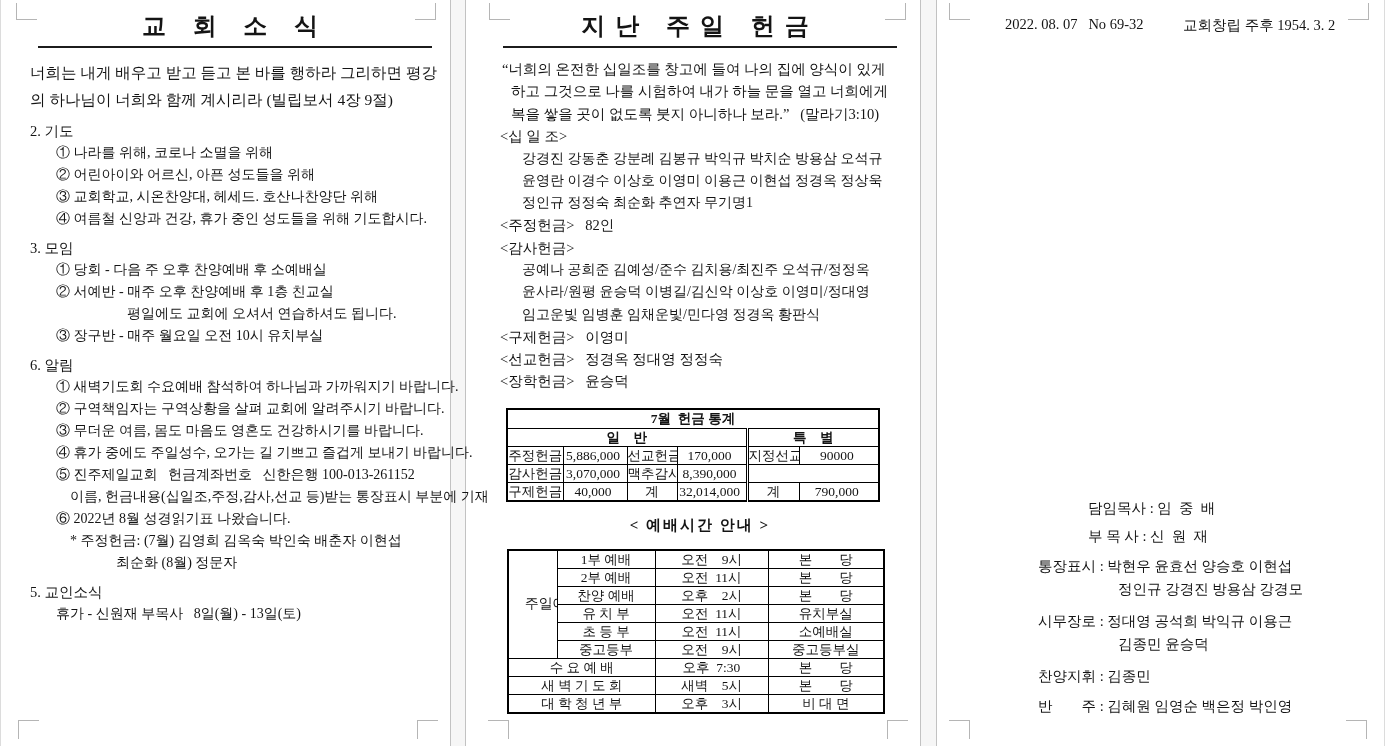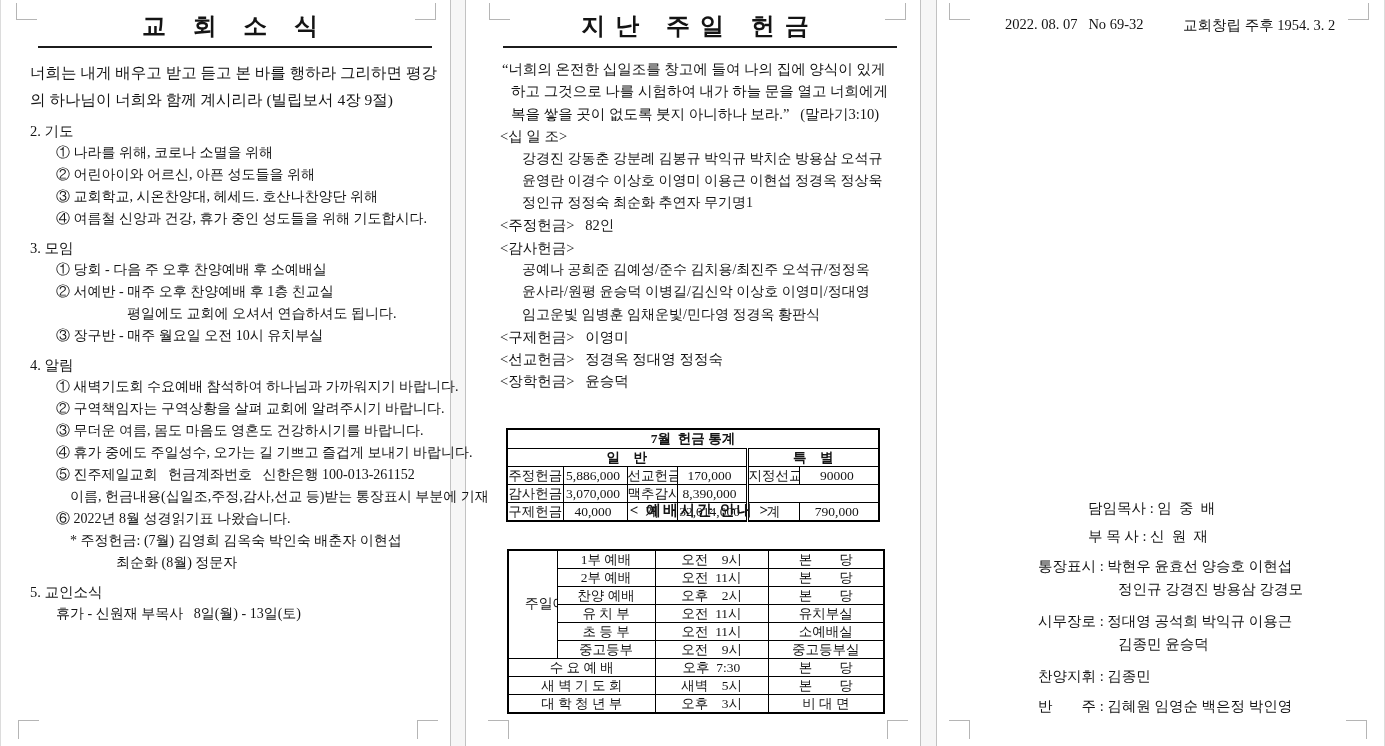--- a/index.html
+++ b/index.html
@@ -47,29 +47,29 @@
   .quote .vline{padding-left:0;}
   .quote .vline + .vline{padding-left:9px;}
   .offerings{margin-top:0;padding-left:5px;}
   .off .ln{line-height:22.3px;}
   .off-label{font-size:14.5px;}
   .off-names{padding-left:22px;}
 
   table{border-collapse:collapse;table-layout:fixed;
         font-size:13.5px;text-align:center;}
   td{border:1px solid #000;padding:0;line-height:16px;height:17px;overflow:hidden;white-space:nowrap;}
-  .stats{position:absolute;left:11px;top:428px;width:372px;border:2px solid #000;}
+  .stats{position:absolute;left:11px;top:408px;width:372px;border:2px solid #000;}
   .stats .t-title{font-weight:700;height:18px;}
   .stats .t-group{font-weight:700;}
   .stats .amt{padding-right:4px;}
   .stats .dbl{border-left:3px double #000;}
   .c1{width:56px;} .c2{width:64px;} .c3{width:50px;}
   .c4{width:70px;} .c5{width:52px;} .c6{width:80px;}
 
-  .svc-title{position:absolute;left:0;top:501px;width:100%;text-align:center;
+  .svc-title{position:absolute;left:0;top:516px;width:100%;text-align:center;
              font-size:15px;font-weight:700;letter-spacing:2px;}
   .svc{position:absolute;left:12px;top:549px;width:376px;border:2px solid #000;}
   .s1{width:49px;} .s2{width:98px;} .s3{width:113px;} .s4{width:116px;}
   .vert-inner{width:16px;margin:0 auto;word-break:break-all;line-height:26.5px;font-size:14px;}
 
   
   .issue-line{position:absolute;top:16px;left:0;width:100%;font-size:14.5px;white-space:nowrap;}
   .issue-no{position:absolute;left:55px;}
   .founded{position:absolute;left:233px;}
   .staff{position:absolute;top:490px;left:88px;font-size:14.5px;}
@@ -124,21 +124,21 @@
         <div class="ln sec-h">3. 모임</div>
         <div>
 
         <div class="ln L1">① 당회 - 다음 주 오후 찬양예배 후 소예배실</div>
           <div class="ln L1">② 서예반 - 매주 오후 찬양예배 후 1층 친교실</div>
           <div class="ln L5">평일에도 교회에 오셔서 연습하셔도 됩니다.</div>
           <div class="ln L1">③ 장구반 - 매주 월요일 오전 10시 유치부실</div>
         </div>
       </div>
       <div class="sec">
-        <div class="ln sec-h">4. 알림</div>
+        <div class="ln sec-h">6. 알림</div>
         <div>
 
         <div class="ln L1">① 새벽기도회 수요예배 참석하여 하나님과 가까워지기 바랍니다.</div>
           <div class="ln L1">② 구역책임자는 구역상황을 살펴 교회에 알려주시기 바랍니다.</div>
           <div class="ln L1">③ 무더운 여름, 몸도 마음도 영혼도 건강하시기를 바랍니다.</div>
           <div class="ln L1">④ 휴가 중에도 주일성수, 오가는 길 기쁘고 즐겁게 보내기 바랍니다.</div>
           <div class="ln L1">⑤ 진주제일교회  헌금계좌번호  신한은행 100-013-261152</div>
           <div class="ln L2">이름, 헌금내용(십일조,주정,감사,선교 등)받는 통장표시 부분에 기재</div>
           <div class="ln L1">⑥ 2022년 8월 성경읽기표 나왔습니다.</div>
           <div class="ln L2">* 주정헌금: (7월) 김영희 김옥숙 박인숙 배춘자 이현섭</div>

